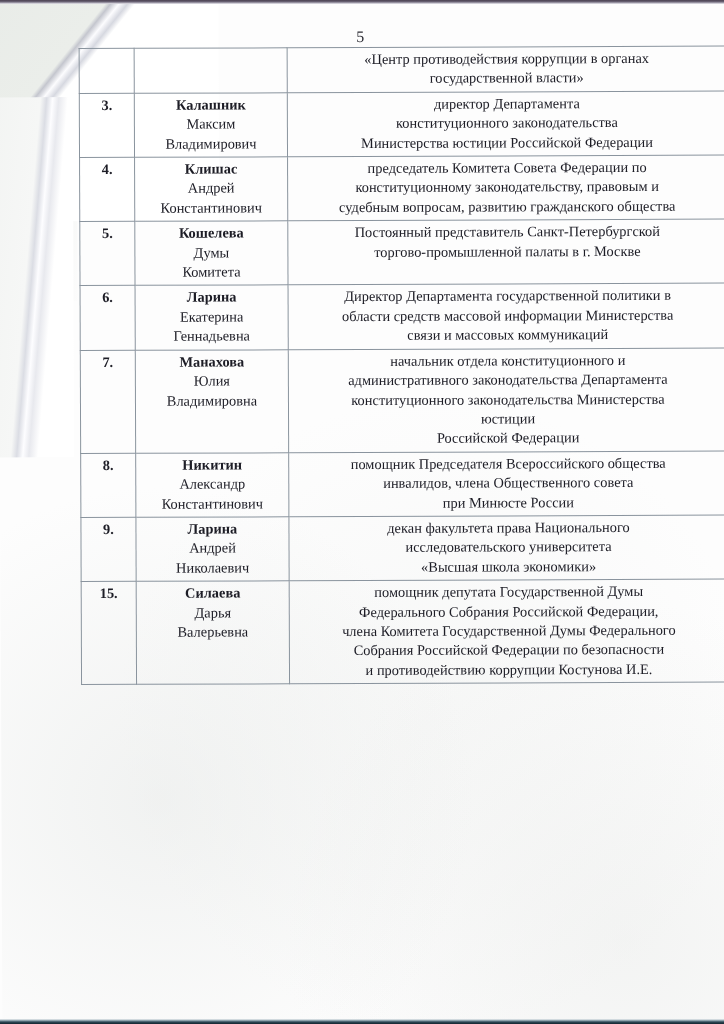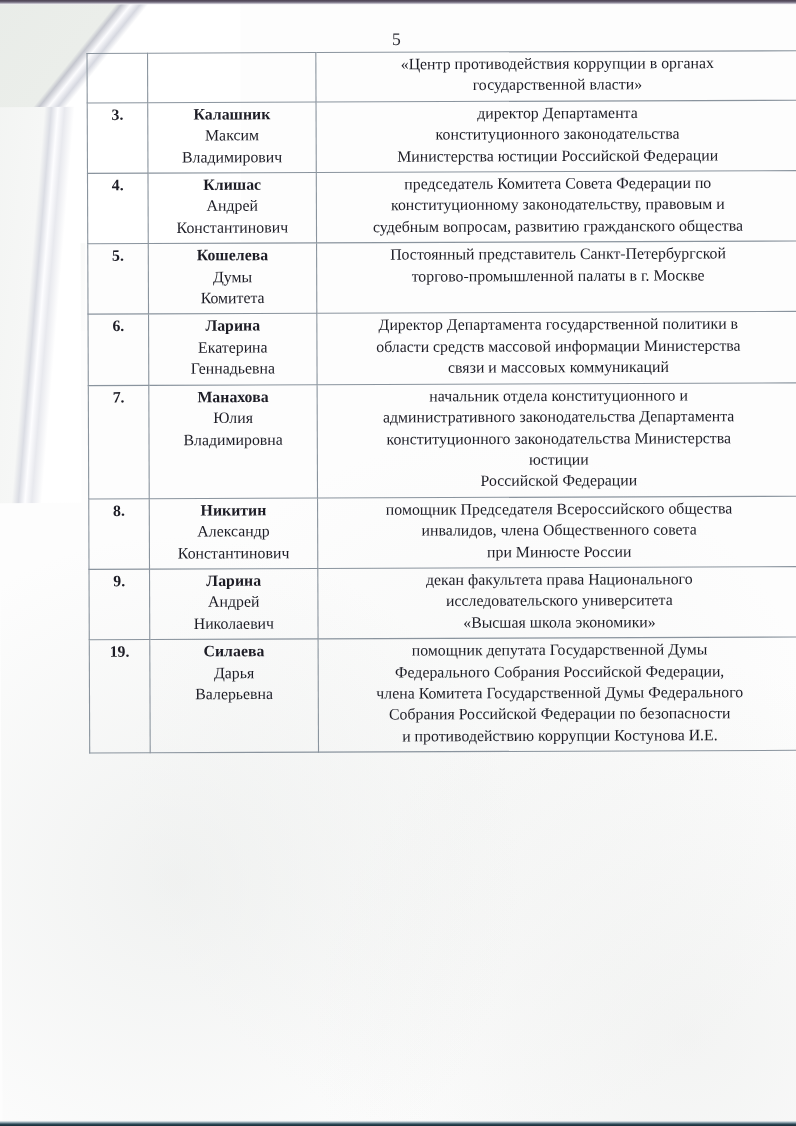--- a/index.html
+++ b/index.html
@@ -266,21 +266,21 @@
               <span class="given">Андрей</span>
               <span class="given">Николаевич</span>
             </td>
             <td class="col-post">
               <span class="post-line">декан факультета права Национального</span>
               <span class="post-line">исследовательского университета</span>
               <span class="post-line">«Высшая школа экономики»</span>
             </td>
           </tr>
           <tr>
-            <td class="col-num">19.</td>
+            <td class="col-num">15.</td>
             <td class="col-name">
               <span class="surname">Силаева</span>
               <span class="given">Дарья</span>
               <span class="given">Валерьевна</span>
             </td>
             <td class="col-post">
               <span class="post-line">помощник депутата Государственной Думы</span>
               <span class="post-line">Федерального Собрания Российской Федерации,</span>
               <span class="post-line">члена Комитета Государственной Думы Федерального</span>
               <span class="post-line">Собрания Российской Федерации по безопасности</span>

